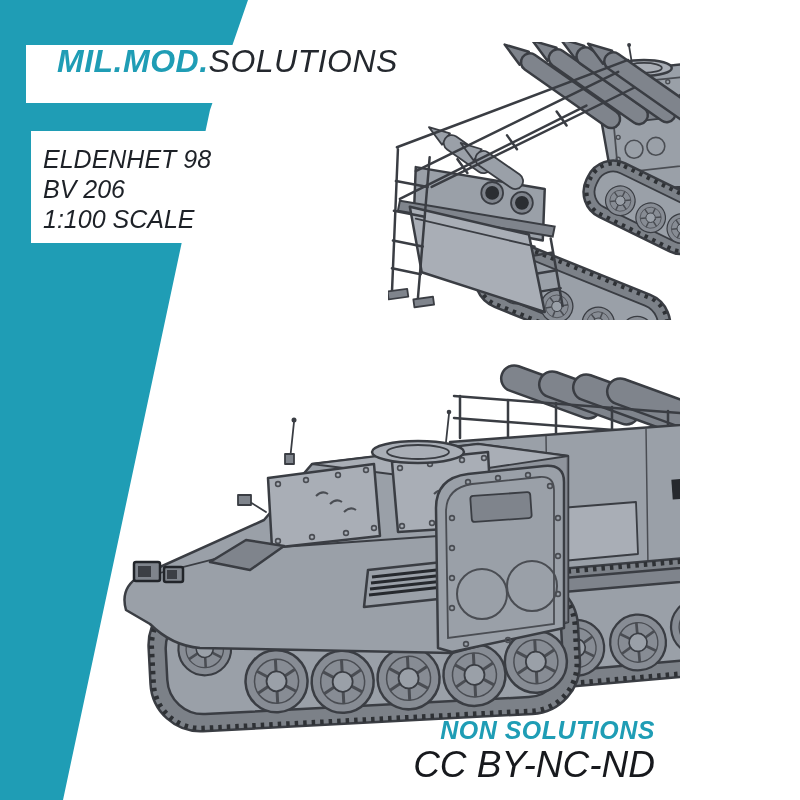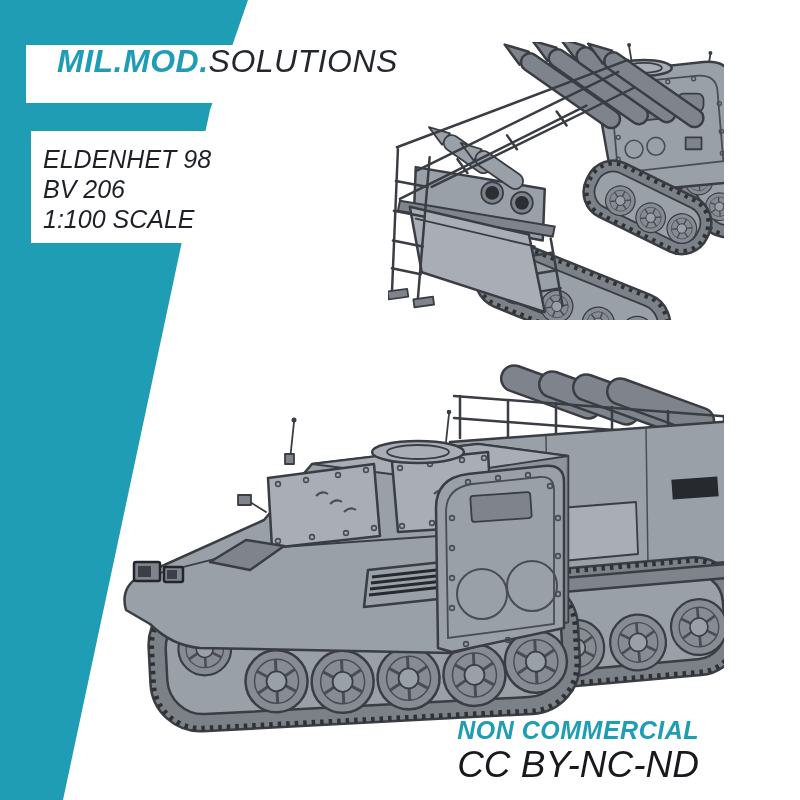--- a/index.html
+++ b/index.html
@@ -10,21 +10,21 @@
     --vehicle-body:#9aa0a8;
     --vehicle-body-light:#a9aeb6;
     --vehicle-body-dark:#7f848c;
     --vehicle-outline:#3a3d43;
     --track:#7c8188;
     --track-teeth:#2e3135;
     --background:#ffffff;
   }
   html,body{margin:0;padding:0;}
   .page{position:relative;width:680px;height:800px;background:var(--background,#fff);
-        overflow:hidden;font-family:"Liberation Sans","DejaVu Sans",sans-serif;font-style:italic;padding-left:44px;}
+        overflow:hidden;font-family:"Liberation Sans","DejaVu Sans",sans-serif;font-style:italic;}
   .band{position:absolute;left:0;top:0;width:800px;height:800px;}
   .logo-box{position:absolute;left:26px;top:45px;width:384px;height:58px;background:#fff;
             padding-left:31px;box-sizing:border-box;}
   .logo-line{font-size:32px;line-height:33px;font-weight:800;letter-spacing:.5px;white-space:nowrap;}
   .logo-primary{color:var(--accent-teal,#1f9db5);}
   .logo-secondary{color:var(--brand-text,#24282e);font-weight:400;}
   .logo-tagline{margin-top:2px;padding-left:26px;font-size:13px;font-weight:600;
                 letter-spacing:7px;color:var(--brand-text,#2a2e34);white-space:nowrap;}
   .info-box{position:absolute;left:31px;top:131px;width:300px;height:112px;background:#fff;
             padding:13px 0 0 12px;box-sizing:border-box;}
@@ -314,17 +314,17 @@
         <path class="fn o" stroke-width="3" d="M8,140 L40,146 M6,170 L37,176 M5,200 L35,206 M4,228 L33,234"></path>
         <path class="fn o" stroke-width="4" d="M9,106 L242,18"></path>
         <path class="fn o" stroke-width="3" d="M12,158 L200,64"></path>
         <rect x="0" y="250" width="20" height="8" class="f2 o2" transform="rotate(-8 10 254)"></rect>
         <rect x="26" y="258" width="20" height="8" class="f2 o2" transform="rotate(-8 36 262)"></rect>
       </g>
     </g>
   </svg>
 
   <div class="license">
-    <div class="license-label">NON COMMERCIAL</div>
+    <div class="license-label">NON SOLUTIONS</div>
     <div class="license-code">CC BY-NC-ND</div>
   </div>
 
 </div>
 
 </body></html>

